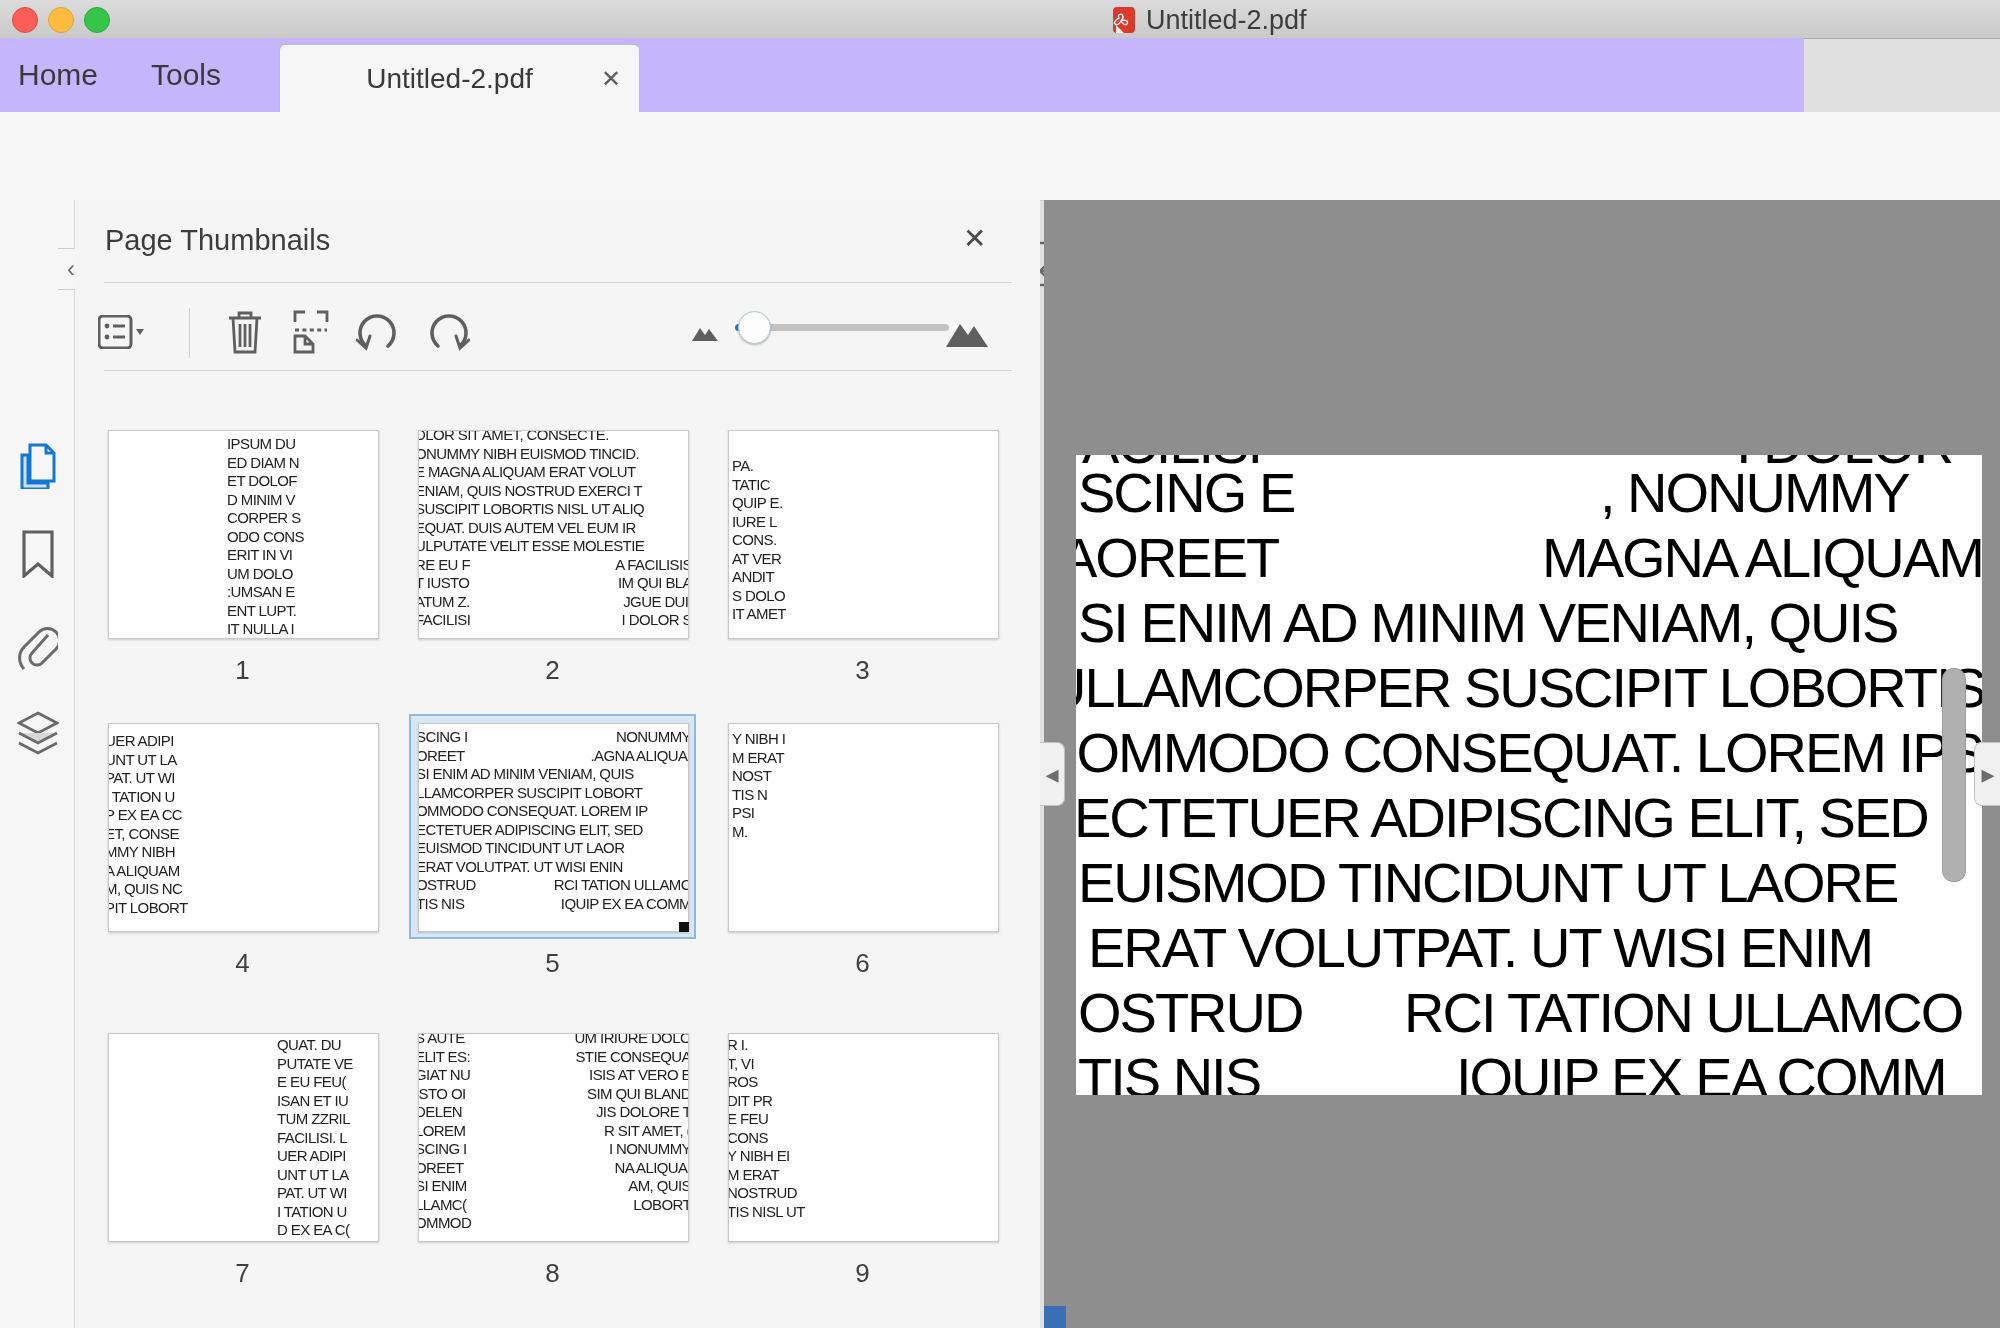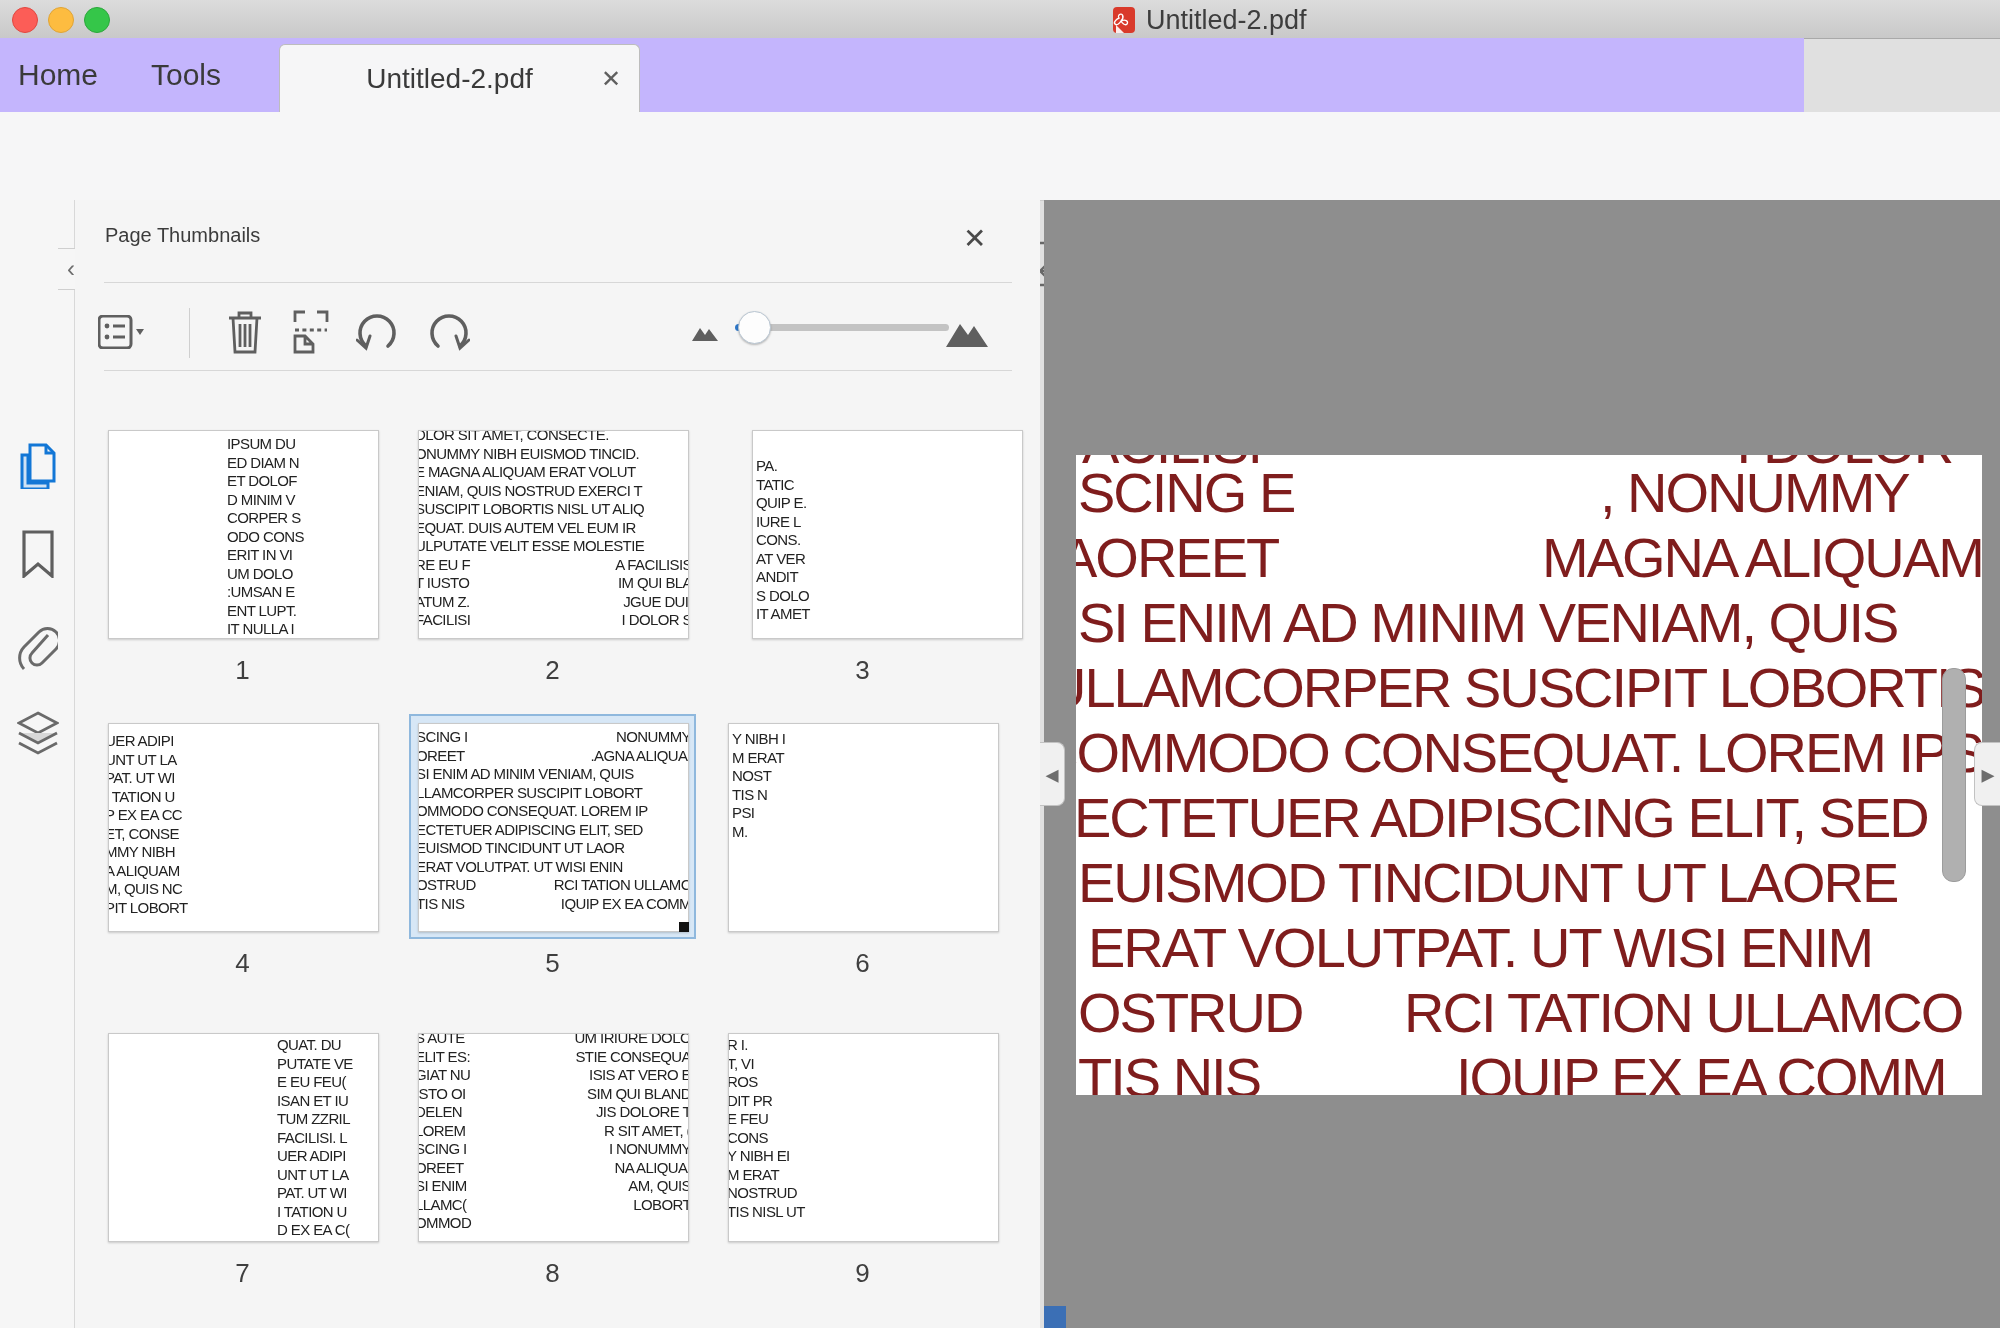--- a/index.html
+++ b/index.html
@@ -45,21 +45,21 @@
   
   #left-rail{left:0;top:200px;width:74px;height:1128px;background:#f6f6f6;
              border-right:1px solid #d8d8d8;}
   .railbtn{left:16px;width:44px;height:48px;display:flex;align-items:center;justify-content:center;}
   #rail-collapse{left:58px;top:248px;width:26px;height:40px;background:#f6f6f6;
     border:1px solid #cfcfcf;border-left:none;border-radius:0 8px 8px 0;
     display:flex;align-items:center;justify-content:center;font-size:24px;color:#6d6d6d;}
 
   
   #panel{left:75px;top:200px;width:965px;height:1128px;background:#f5f5f5;}
-  #panel-title{left:30px;top:24px;font-size:20px;color:#3c3c3c;}
+  #panel-title{left:30px;top:24px;font-size:29px;color:#3c3c3c;}
   #panel-close{left:888px;top:22px;font-size:28px;color:#4a4a4a;}
   .pdivider{left:29px;width:908px;height:1px;background:#d7d7d7;}
   .ptbtn{top:106px;width:48px;height:52px;display:flex;align-items:center;justify-content:center;}
   #ptoolbar-divider{left:114px;top:108px;width:1px;height:50px;background:#cfcfcf;}
   #size-slider-track{left:662px;top:124px;width:212px;height:7px;background:#c3c3c3;border-radius:4px;}
   #size-slider-fill{left:660px;top:124px;width:18px;height:7px;background:#2f78c9;border-radius:4px;}
   #size-slider-knob{left:663px;top:111px;width:31px;height:31px;background:#fdfdfd;
     border:1px solid #b9c6d2;border-radius:50%;box-shadow:0 1px 2px rgba(0,0,0,.25);}
   .thumb-page{position:absolute;width:269px;height:207px;background:#fff;
     border:1px solid #c9c9c9;box-shadow:0 1px 2px rgba(0,0,0,.18);overflow:hidden;}
@@ -67,21 +67,21 @@
     color:#222;white-space:nowrap;}
   .tsplit{display:flex;justify-content:space-between;}
   .pagenum{position:absolute;width:269px;text-align:center;font-size:26px;color:#3f3f3f;}
   #sel-box{position:absolute;border:2px solid #8fb8dd;background:#d7e7f6;}
   #sel-handle{position:absolute;width:10px;height:10px;background:#111;}
 
   
   #main{left:1044px;top:200px;width:956px;height:1128px;background:#8e8e8e;overflow:hidden;}
   #doc-page{position:absolute;left:32px;top:255px;width:906px;height:640px;background:#fff;
     overflow:hidden;}
-  .bigline{position:absolute;font-size:56px;letter-spacing:-2px;color:#7f1d1d;white-space:nowrap;}
+  .bigline{position:absolute;font-size:56px;letter-spacing:-2px;color:#000000;white-space:nowrap;}
   #splitter-left-tab{left:1040px;top:742px;width:24px;height:62px;background:#f0f0f0;
     border:1px solid #c2c2c2;border-left:none;border-radius:0 8px 8px 0;
     display:flex;align-items:center;justify-content:center;font-size:26px;color:#6d6d6d;}
   #splitter-right-tab{left:1974px;top:742px;width:26px;height:62px;background:#f0f0f0;
     border:1px solid #c2c2c2;border-right:none;border-radius:8px 0 0 8px;
     display:flex;align-items:center;justify-content:center;font-size:26px;color:#6d6d6d;}
   #vscrollbar{left:1942px;top:668px;width:22px;height:212px;background:#b0b0b0;
     border:1px solid #9c9c9c;border-radius:11px;}
   #blue-corner-marker{left:1044px;top:1306px;width:22px;height:22px;background:#3b6fb5;}
   svg{display:block;}
@@ -383,21 +383,21 @@
             <span>ATUM Z.</span>
             <span>JGUE DUI:</span>
           </div>
           <div class="tsplit">
             <span>FACILISI</span>
             <span>I DOLOR S</span>
           </div>
         </div>
       </div>
       <div class="pagenum" style="left: 343px; top: 455px;">2</div>
-      <div class="thumb-page" style="left: 653px; top: 230px; margin-left: 24px;">
+      <div class="thumb-page" style="left: 653px; top: 230px;">
         <div class="tblock" style="left: 3px; top: 26px;">
           <div>PA.</div>
           <div>TATIC</div>
           <div>QUIP E.</div>
           <div>IURE L</div>
           <div>CONS.</div>
           <div>AT VER</div>
           <div>ANDIT</div>
           <div>S DOLO</div>
           <div>IT AMET</div>

